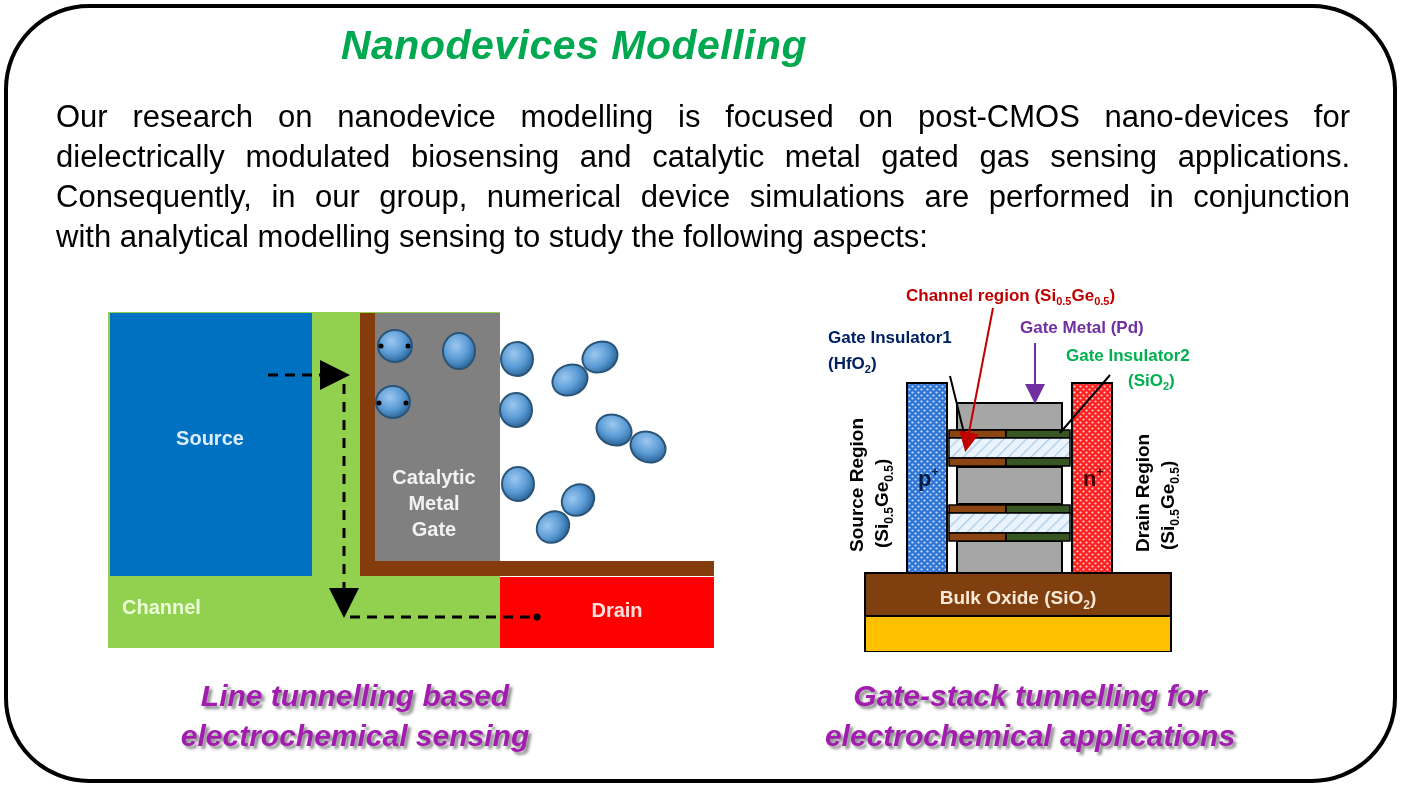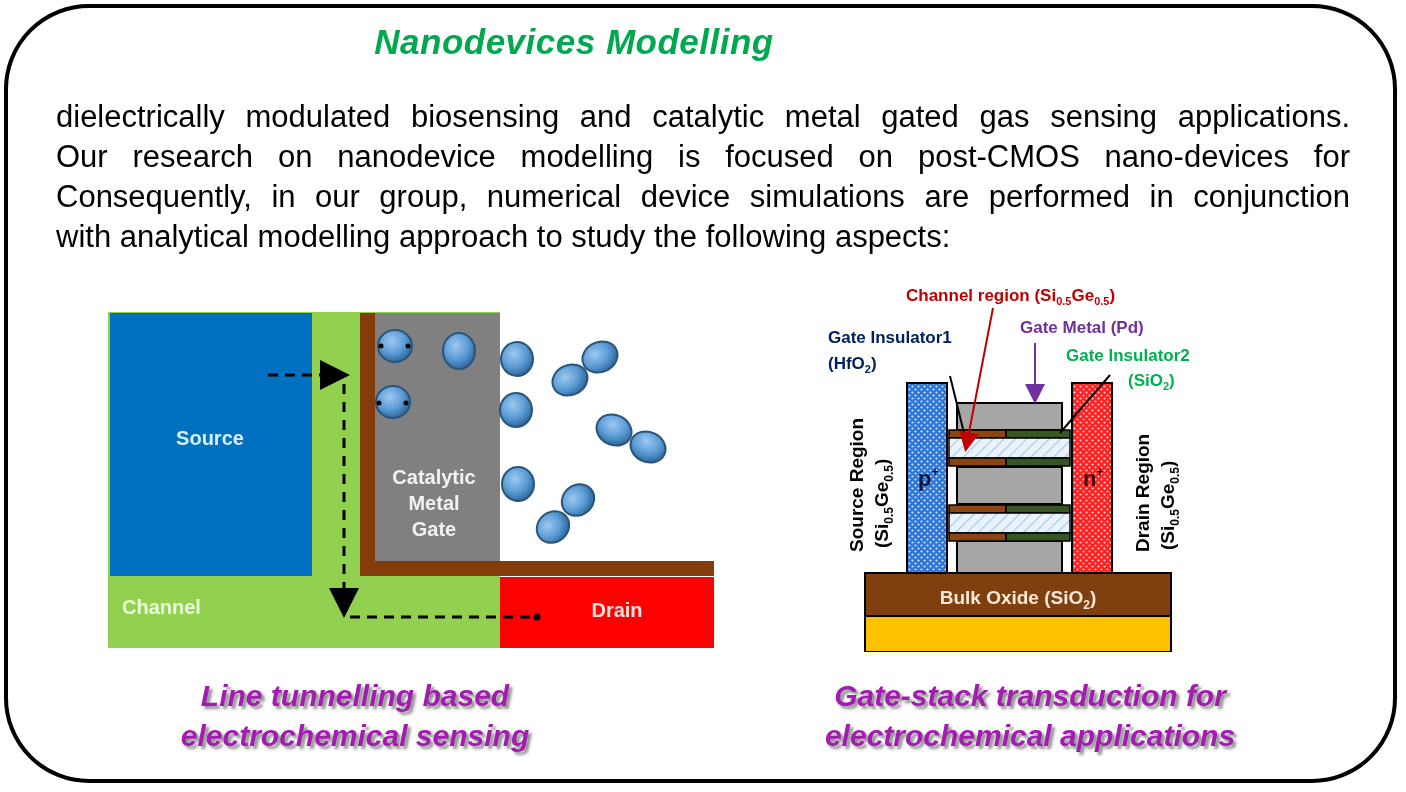--- a/index.html
+++ b/index.html
@@ -1,37 +1,37 @@
 <!DOCTYPE html>
 <html><head>
 <meta charset="utf-8">
 <style>
   html, body { margin:0; padding:0; background:#fff; }
   body { width:1406px; height:792px; position:relative; overflow:hidden; font-family:"Liberation Sans", sans-serif; }
   .frame { position:absolute; left:4px; top:4px; width:1393px; height:779px; border:4px solid #000; border-radius:85px; box-sizing:border-box; }
-  .title { position:absolute; left:0; top:22px; width:1148px; text-align:center; font-size:35px; font-weight:bold; font-style:italic; color:#00a84f; letter-spacing:0.5px; }
+  .title { position:absolute; left:0; top:22px; width:1148px; text-align:center; font-size:41px; font-weight:bold; font-style:italic; color:#00a84f; letter-spacing:0.5px; }
   .para { position:absolute; left:56px; top:97px; width:1294px; font-size:31px; line-height:40px; color:#000; text-align:justify; text-align-last:left; }
   .para span { display:block; text-align:justify; text-align-last:justify; }
   .para span.last { text-align-last:left; }
   svg { position:absolute; }
   .caption { position:absolute; text-align:center; font-size:30px; line-height:40px; font-weight:bold; font-style:italic; color:#a21caf; text-shadow:3px 3px 3px rgba(0,0,0,0.45); }
   .lbl { font-family:"Liberation Sans", sans-serif; font-weight:bold; }
 </style>
 </head>
 <body>
 
 <div class="frame"></div>
 
 <div class="title">Nanodevices Modelling</div>
 
 <div class="para">
+  <span>Our research on nanodevice modelling is focused on post-CMOS nano-devices for</span>
   <span>dielectrically modulated biosensing and catalytic metal gated gas sensing applications.</span>
-  <span>Our research on nanodevice modelling is focused on post-CMOS nano-devices for</span>
   <span>Consequently, in our group, numerical device simulations are performed in conjunction</span>
-  <span class="last">with analytical modelling approach to study the following aspects:</span>
+  <span class="last">with analytical modelling sensing to study the following aspects:</span>
 </div>
 
 <svg style="left:108px; top:312px;" width="610" height="338" viewBox="0 0 610 338">
   <defs>
     <radialGradient id="mol" cx="40%" cy="35%" r="65%">
       <stop offset="0%" stop-color="#9cc8f0"></stop>
       <stop offset="60%" stop-color="#5b9bd5"></stop>
       <stop offset="100%" stop-color="#2f6a9f"></stop>
     </radialGradient>
     <marker id="arrowR" markerWidth="10" markerHeight="10" refX="8" refY="5" orient="auto">
@@ -152,15 +152,15 @@
   <rect x="149" y="253" width="57" height="8" fill="#8b4513" stroke="#000" stroke-width="1.5"></rect>
   <rect x="206" y="253" width="64" height="8" fill="#375623" stroke="#000" stroke-width="1.5"></rect>
 
   <line x1="150" y1="96" x2="164" y2="153" stroke="#000" stroke-width="2"></line>
   <line x1="193" y1="28" x2="166" y2="168" stroke="#c00000" stroke-width="2" marker-end="url(#arrRed)"></line>
   <line x1="235" y1="63" x2="235" y2="120" stroke="#7030a0" stroke-width="2" marker-end="url(#arrPurple)"></line>
   <line x1="310" y1="95" x2="260" y2="153" stroke="#000" stroke-width="2"></line>
 </svg>
 
 <div class="caption" style="left:780px; top:676px; width:500px;">
-  <div>Gate-stack transduction for</div>
+  <div>Gate-stack tunnelling for</div>
   <div>electrochemical applications</div>
 </div>
 
 </body></html>

